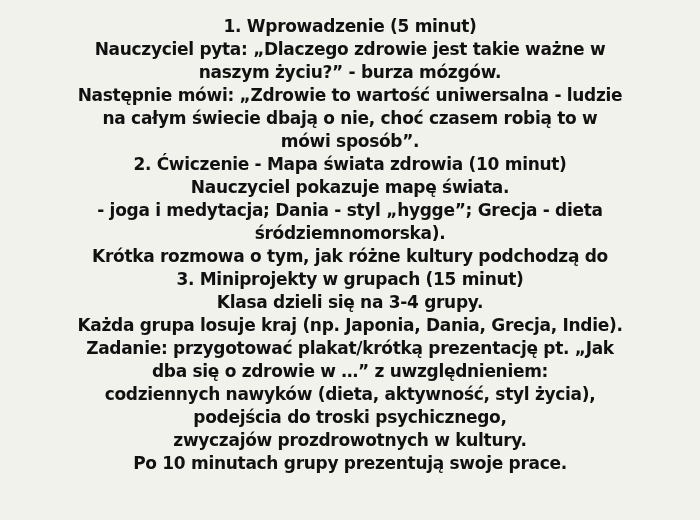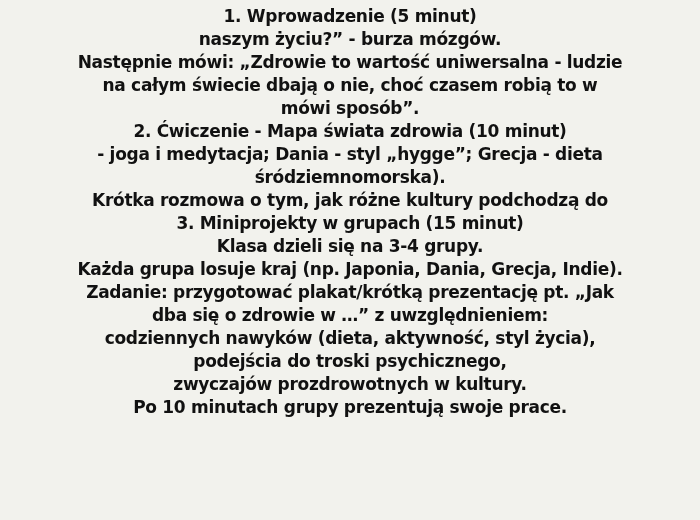--- a/index.html
+++ b/index.html
@@ -10,21 +10,21 @@
     width: 700px;
     height: 520px;
     overflow: hidden;
     background: #f2f2ed;
     font-family: "DejaVu Sans", "Liberation Sans", sans-serif;
   }
   .page {
     width: 700px;
     height: 520px;
     box-sizing: border-box;
-    padding-top: 5px;
+    padding-top: 15px;
     overflow: hidden;
   }
   .text-block {
     width: 680px;
     margin: 0 auto;
     text-align: center;
     color: #111111;
     font-weight: 700;
     font-size: 17px;
     line-height: 23px;
@@ -33,25 +33,27 @@
   .line {
     white-space: nowrap;
   }
 </style>
 </head>
 <body>
 
 <div class="page">
   <div class="text-block">
       <div class="line">1. Wprowadzenie (5 minut)</div>
+      <div class="line">Nauczyciel pyta: „Dlaczego zdrowie jest takie ważne w</div>
       <div class="line">naszym życiu?” - burza mózgów.</div>
       <div class="line">Następnie mówi: „Zdrowie to wartość uniwersalna - ludzie</div>
       <div class="line">na całym świecie dbają o nie, choć czasem robią to w</div>
       <div class="line">mówi sposób”.</div>
       <div class="line">2. Ćwiczenie - Mapa świata zdrowia (10 minut)</div>
+      <div class="line">Nauczyciel pokazuje mapę świata.</div>
       <div class="line">- joga i medytacja; Dania - styl „hygge”; Grecja - dieta</div>
       <div class="line">śródziemnomorska).</div>
       <div class="line">Krótka rozmowa o tym, jak różne kultury podchodzą do</div>
       <div class="line">3. Miniprojekty w grupach (15 minut)</div>
       <div class="line">Klasa dzieli się na 3-4 grupy.</div>
       <div class="line">Każda grupa losuje kraj (np. Japonia, Dania, Grecja, Indie).</div>
       <div class="line">Zadanie: przygotować plakat/krótką prezentację pt. „Jak</div>
       <div class="line">dba się o zdrowie w …” z uwzględnieniem:</div>
       <div class="line">codziennych nawyków (dieta, aktywność, styl życia),</div>
       <div class="line">podejścia do troski psychicznego,</div>

